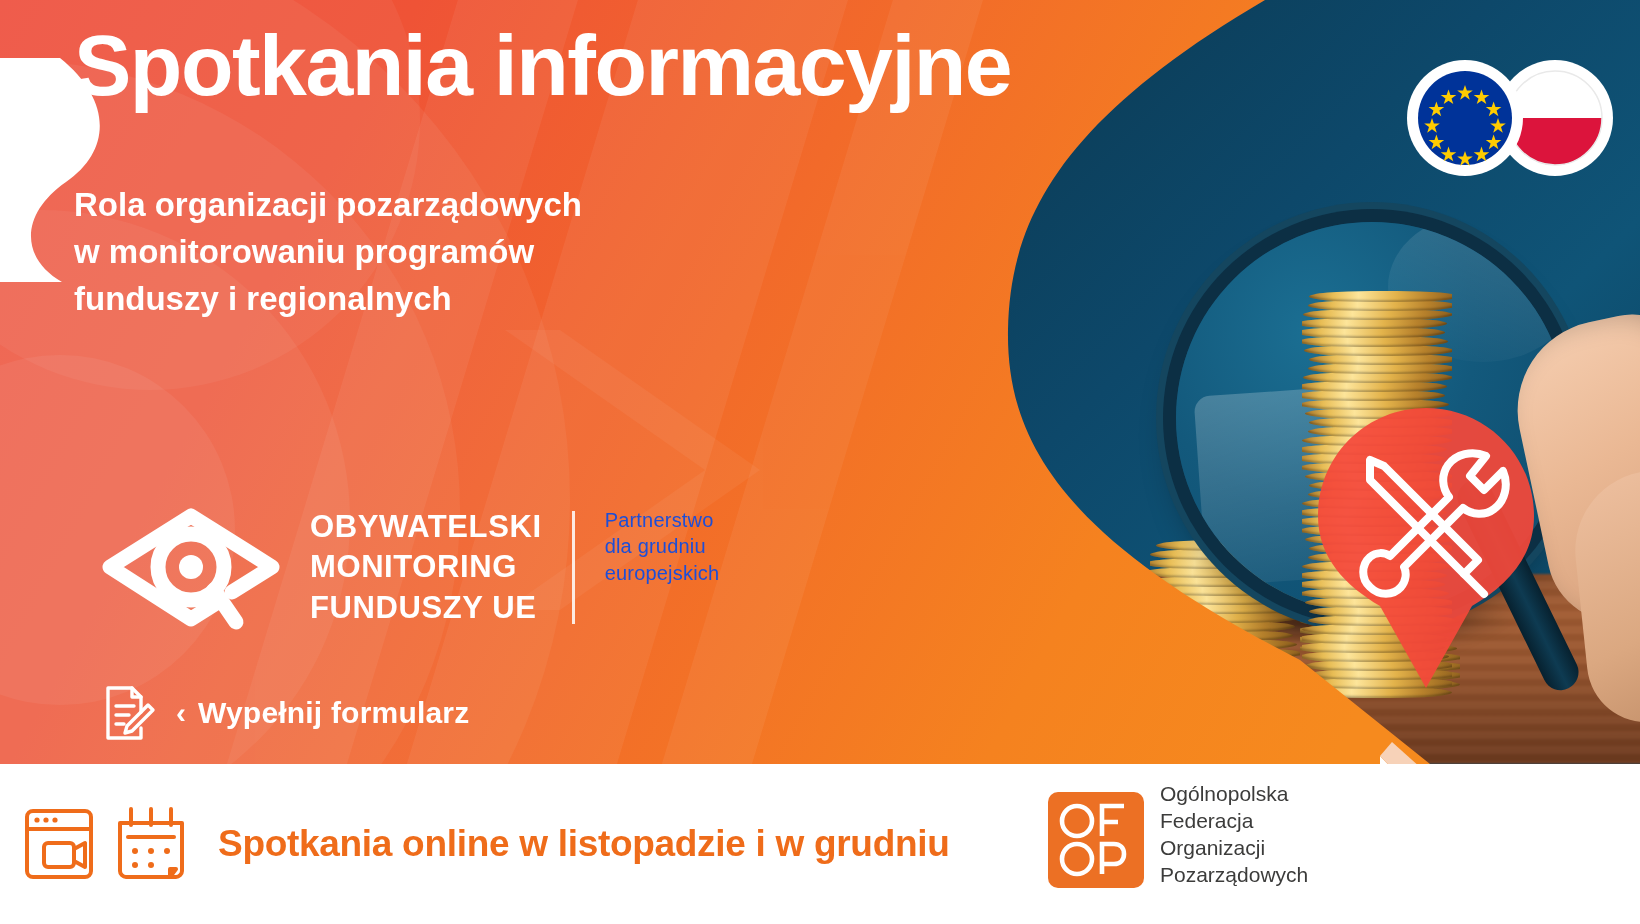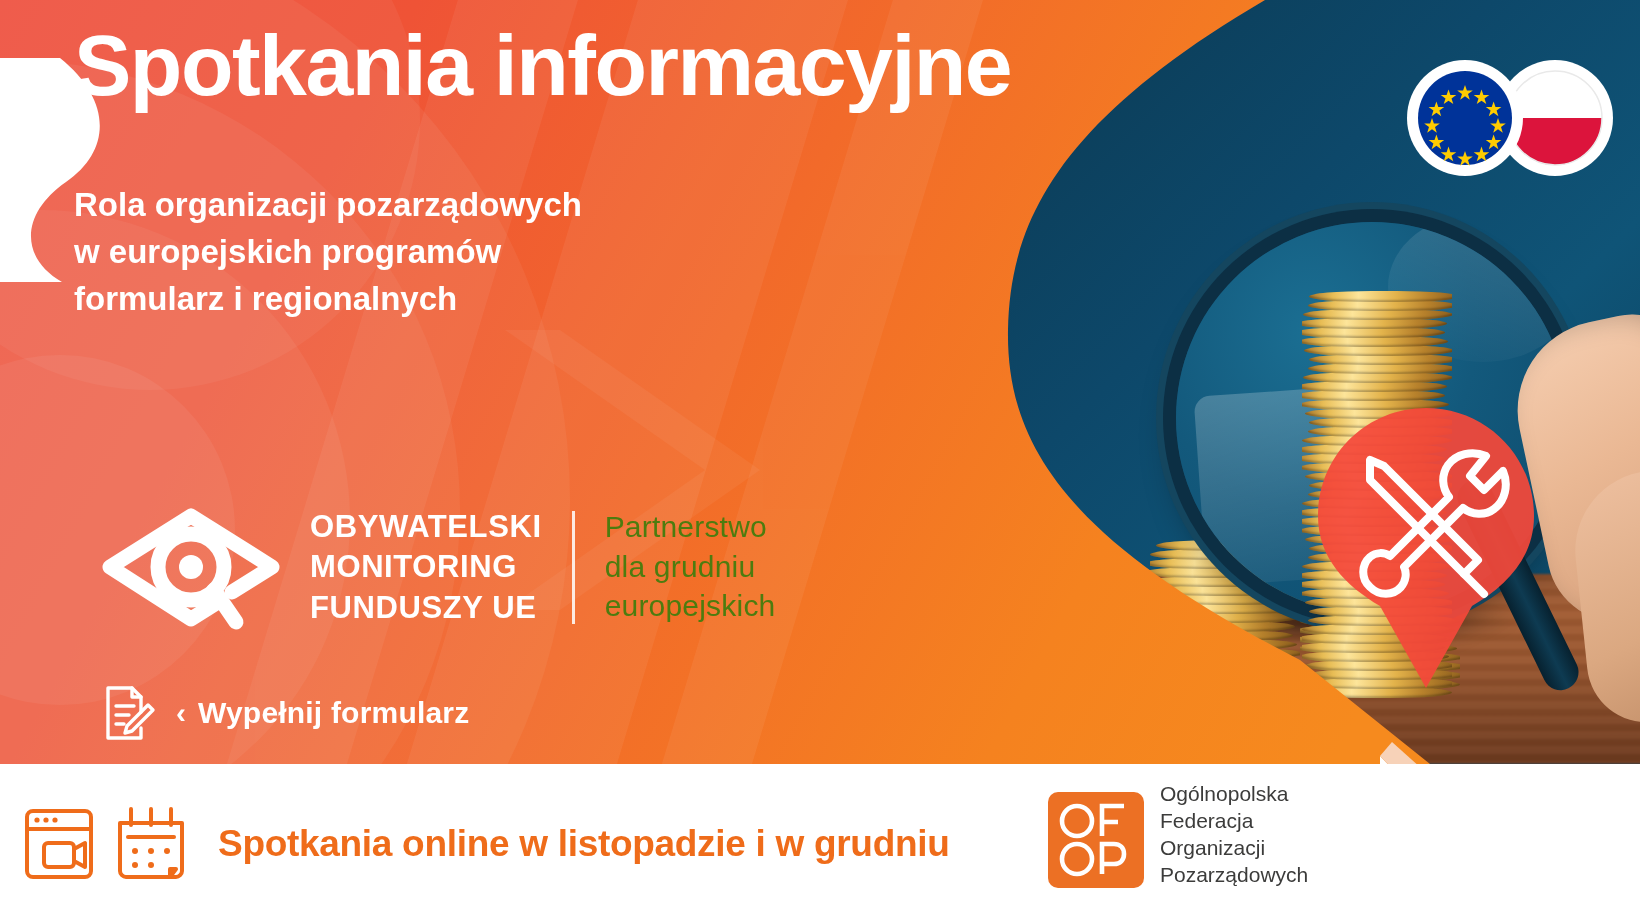--- a/index.html
+++ b/index.html
@@ -98,21 +98,21 @@
 
   
   .omf-logo{position:absolute;left:96px;top:500px;display:flex;align-items:center;}
   .omf-mark{width:190px;height:135px;flex:0 0 auto;}
   .omf-words{margin-left:24px;display:flex;align-items:stretch;}
   .omf-name{
     font-size:31px;font-weight:700;color:#fff;line-height:1.30;letter-spacing:.6px;
   }
   .omf-divider{width:3px;background:rgba(255,255,255,.85);margin:4px 30px 4px 30px;}
   .omf-tag{
-    font-size:30px;font-weight:400;color:#4d7c0f;line-height:1.32;letter-spacing:.2px;
+    font-size:20px;font-weight:400;color:#1d4ed8;line-height:1.32;letter-spacing:.2px;
   }
 
   
   .cta{position:absolute;left:96px;top:682px;display:flex;align-items:center;}
   .cta-icon{width:62px;height:62px;flex:0 0 auto;}
   .cta-chev{
     margin-left:18px;color:#fff;font-size:30px;font-weight:700;line-height:1;
   }
   .cta-text{
     margin-left:12px;color:#fff;font-size:30px;font-weight:700;letter-spacing:.2px;
@@ -282,22 +282,22 @@
       <polygon points="560,330 760,470 560,610 505,610 705,470 505,330" fill="#ffffff" opacity="0.05"></polygon>
     </g>
 
     <path d="M0,58 L60,58 C112,100 112,150 66,182 C20,214 20,258 62,282 L0,282 Z" fill="#ffffff"></path>
   </svg>
 
   <div class="title">Spotkania informacyjne</div>
 
   <div class="subtitle">
     <div>Rola organizacji pozarządowych</div>
-    <div>w europejskich programów</div>
-    <div>formularz i regionalnych</div>
+    <div>w monitorowaniu programów</div>
+    <div>funduszy i regionalnych</div>
   </div>
 
   <div class="omf-logo">
     <svg class="omf-mark" viewBox="0 0 190 135">
       <g fill="none" stroke="#ffffff" stroke-width="15" stroke-linejoin="round" stroke-linecap="round">
         <path d="M95,16 L176,67 L136,92 M95,16 L14,67 L95,119 L122,102"></path>
         <circle cx="95" cy="67" r="33"></circle>
         <path d="M118,90 L140,122"></path>
       </g>
       <circle cx="95" cy="67" r="12" fill="#ffffff"></circle>

